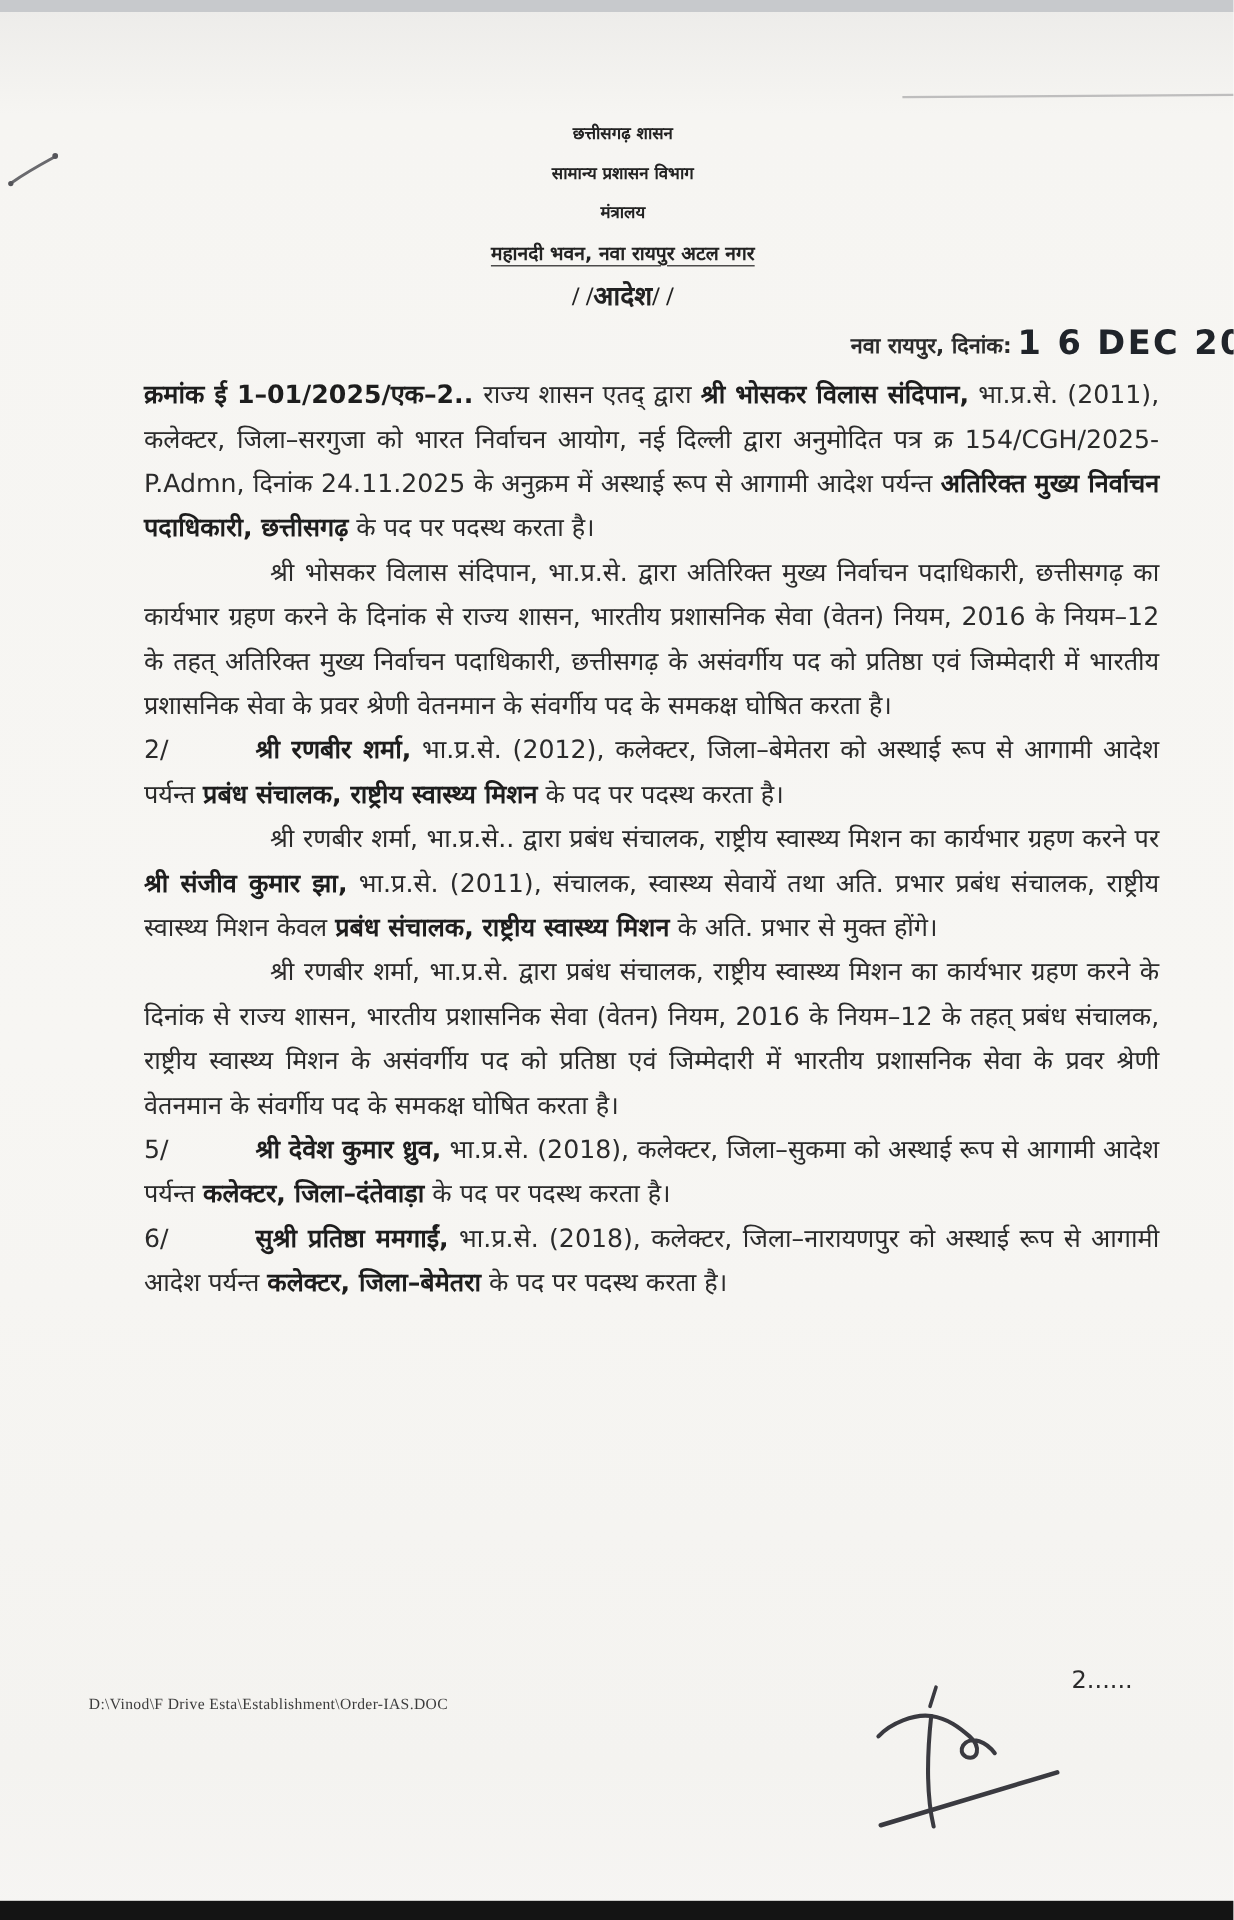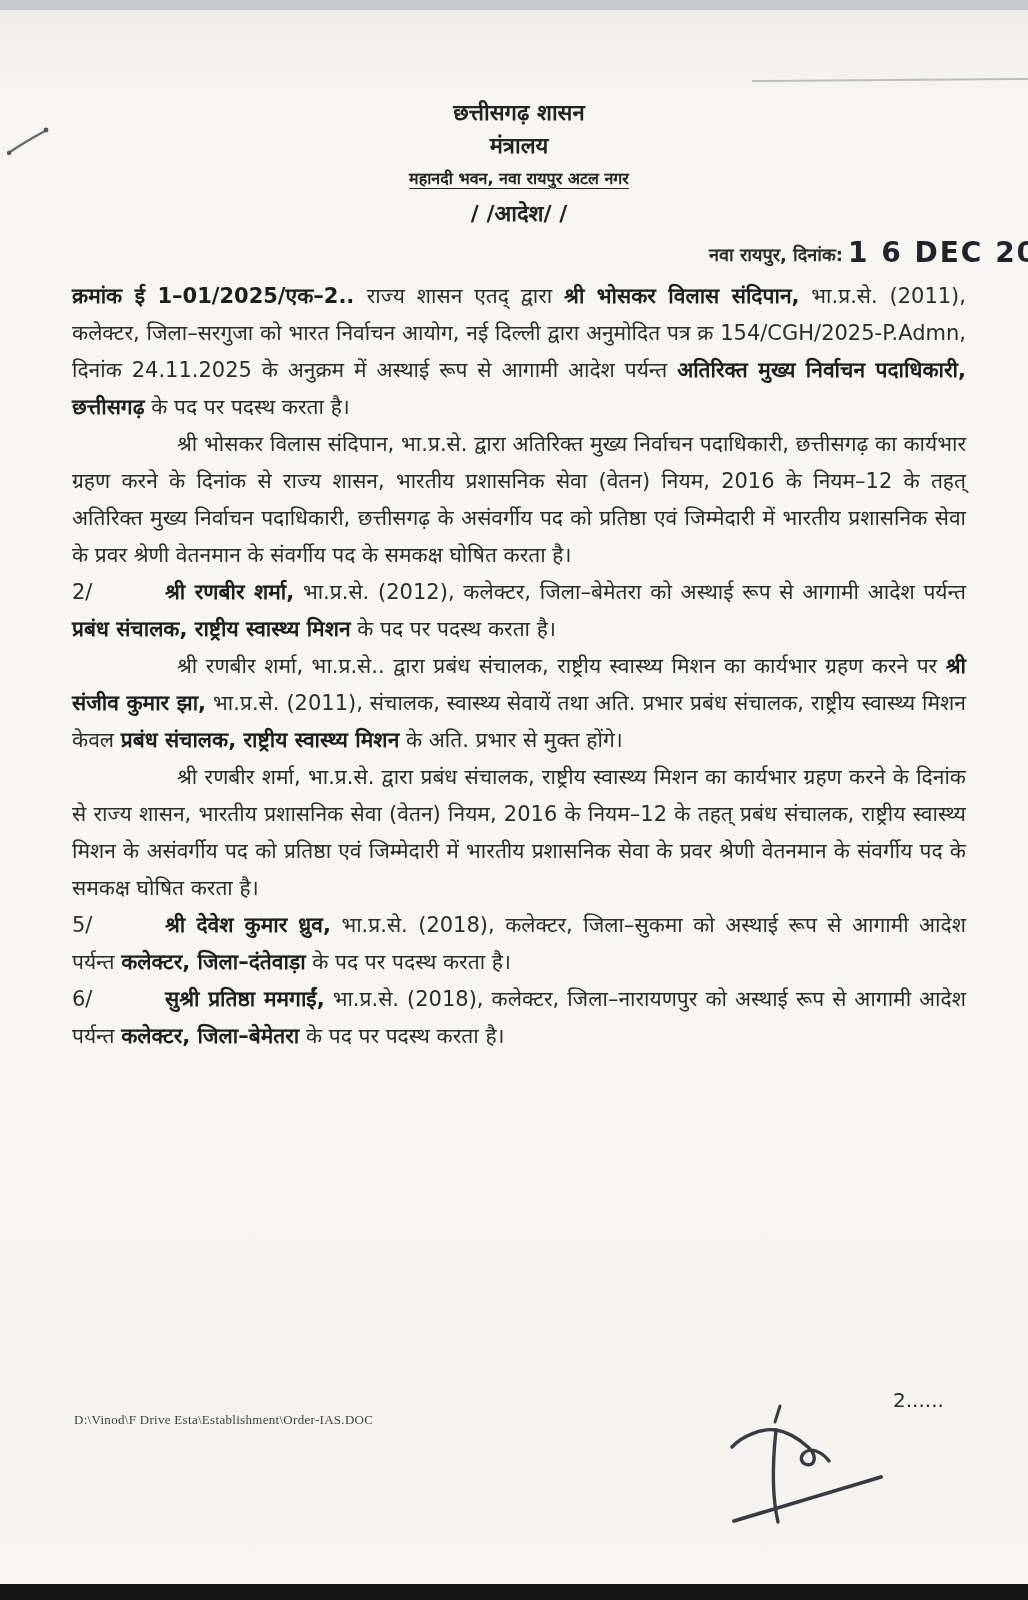--- a/index.html
+++ b/index.html
@@ -6,30 +6,30 @@
   body{width:1028px;height:1600px;font-family:"DejaVu Sans",sans-serif;}
   .page{position:relative;width:1028px;height:1600px;overflow:hidden;
         background:linear-gradient(180deg,#ecebe9 0%,#f6f5f2 6%,#f7f6f3 55%,#f4f3f0 92%,#f6f5f3 100%);}
   .strip-top{position:absolute;top:0;left:0;width:100%;height:10px;background:#c7c9cc;}
   .strip-bottom{position:absolute;bottom:0;left:0;width:100%;height:16px;background:#141414;}
   .scan-line{position:absolute;top:79px;left:752px;width:276px;height:2px;
              background:rgba(90,90,95,0.35);transform:rotate(-0.4deg);}
   .pen-mark{position:absolute;top:112px;left:2px;}
   .content{position:absolute;top:10px;left:0;width:1028px;padding:86px 62px 0 72px;
            box-sizing:border-box;color:#2b2b2b;}
-  .hdr{text-align:center;font-weight:bold;font-size:22px;line-height:33px;color:#222;}
+  .hdr{text-align:center;font-weight:bold;font-size:14px;line-height:33px;color:#222;}
   .hdr .hline{white-space:nowrap;}
   .address{text-align:center;font-weight:bold;font-size:16px;line-height:34px;
            text-decoration:underline;text-underline-offset:4px;color:#222;}
-  .order-title{text-align:center;font-weight:bold;font-size:22px;line-height:36px;color:#222;}
+  .order-title{text-align:center;font-weight:bold;font-size:22px;line-height:36px;color:#222;font-family:Liberation Serif, serif;}
   .date-row{position:relative;height:40px;margin-top:4px;}
   .date-label{position:absolute;right:123px;top:6px;font-size:18px;font-weight:bold;color:#2b2b2b;white-space:nowrap;}
   .stamp{position:absolute;left:776px;top:0px;font-family:"DejaVu Sans",sans-serif;
          font-weight:bold;font-size:28px;letter-spacing:2px;color:#20242a;white-space:nowrap;}
-  .order-body{margin-top:2px;}
+  .order-body{margin-top:2px;margin-left:48px;}
   .para{margin:0;font-size:21px;line-height:37px;text-align:justify;color:#2b2b2b;}
   .para.indent{text-indent:105px;}
   .para .b{font-weight:bold;color:#1d1d1d;}
   .pnum{display:inline-block;width:93px;font-weight:normal;}
   .footer-path{position:absolute;left:74px;top:1412px;font-family:"Liberation Serif",serif;
                font-size:13px;letter-spacing:0.3px;color:#3c3c3c;}
   .page-num{position:absolute;left:893px;top:1388px;font-size:20px;color:#2b2b2b;}
   .signature{position:absolute;left:718px;top:1400px;}
 </style>
 </head>
@@ -42,20 +42,21 @@
     <path d="M 8 40 C 18 33, 32 25, 43 19" stroke="#6a6a6e" stroke-width="2.5" fill="none" stroke-linecap="round"></path>
     <circle cx="7" cy="41" r="2.2" fill="#55555a"></circle>
     <circle cx="44" cy="18" r="2.4" fill="#55555a"></circle>
   </svg>
 
   <div class="scan-line"></div>
 
   <div class="content">
     <div class="hdr">
         <div class="hline">छत्तीसगढ़ शासन</div>
+        <div class="hline">सामान्य प्रशासन विभाग</div>
         <div class="hline">मंत्रालय</div>
       </div>
     <div class="address">महानदी भवन, नवा रायपुर अटल नगर</div>
     <div class="order-title">/ /आदेश/ /</div>
 
     <div class="date-row">
       <span class="date-label">नवा रायपुर, दिनांक:</span>
       <span class="stamp">1 6 DEC 2025</span>
     </div>
 

